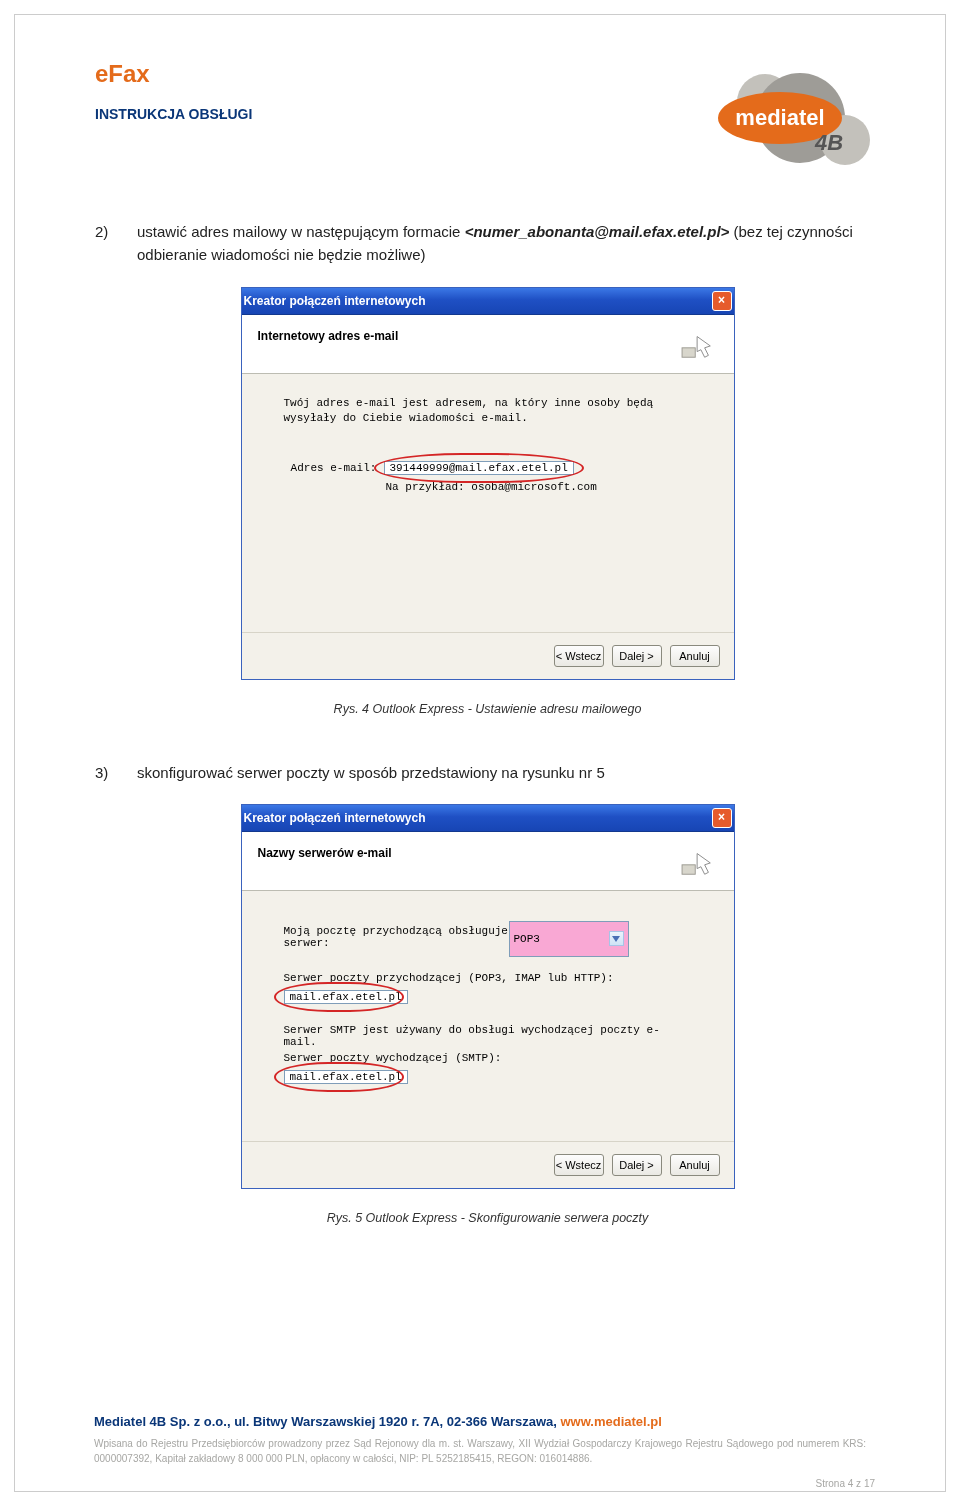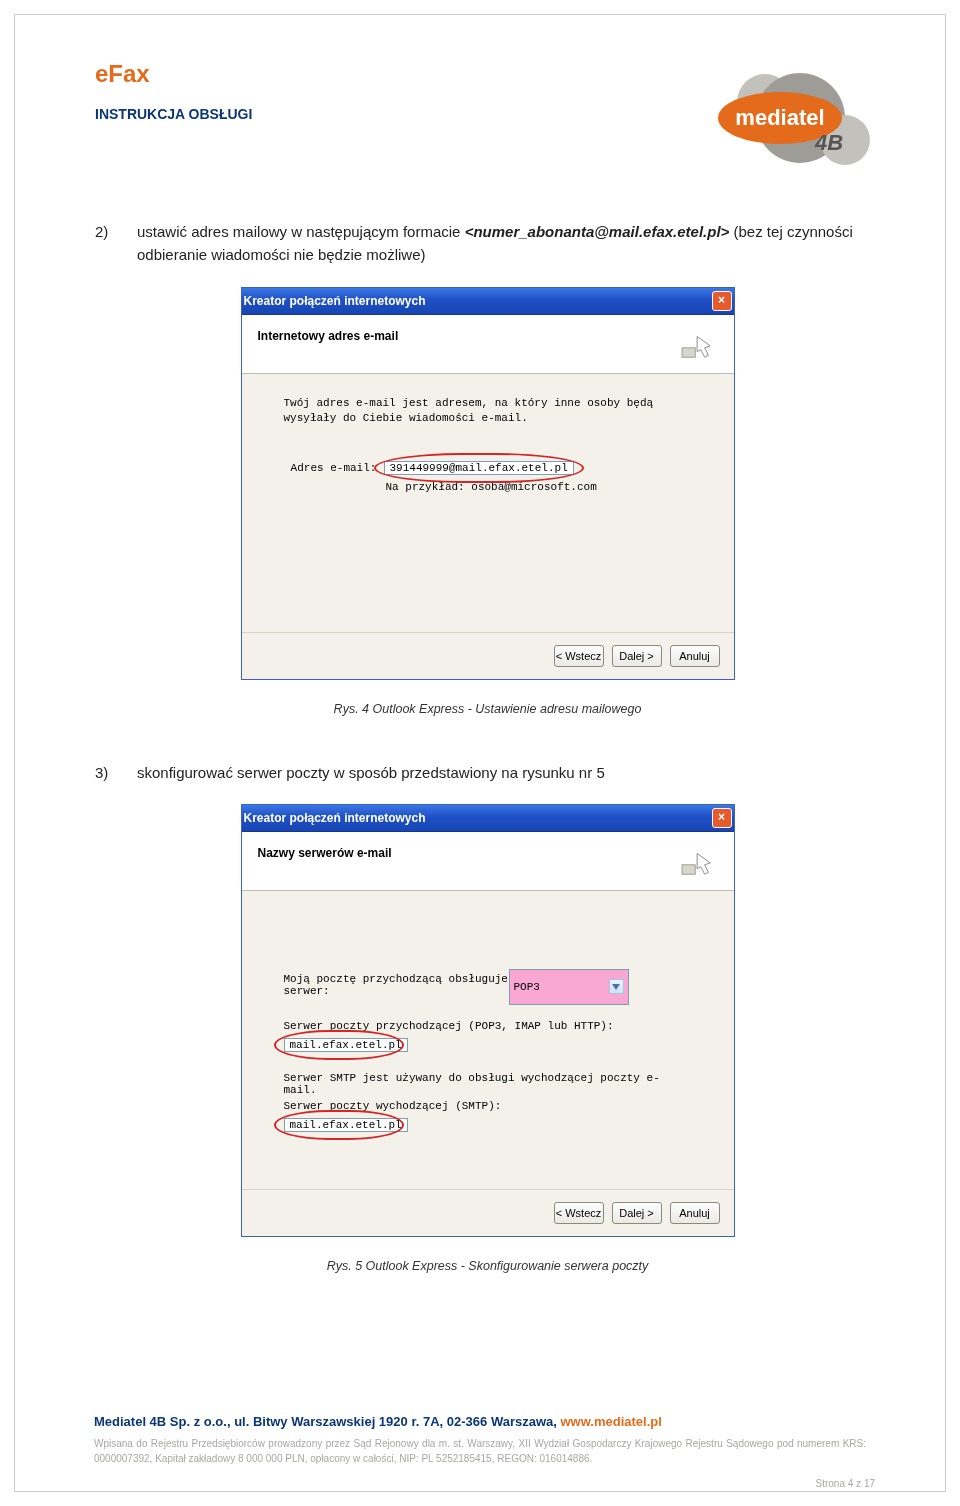--- a/index.html
+++ b/index.html
@@ -309,21 +309,21 @@
         <span class="titlebar-text">Kreator połączeń internetowych</span>
         <div class="close-btn">×</div>
       </div>
       <div class="win-header">
         <span class="win-header-text">Nazwy serwerów e-mail</span>
         <svg class="cursor-icon" viewBox="0 0 40 34">
           <rect x="2" y="20" width="14" height="10" fill="#d8d6cc" stroke="#9a9890"></rect>
           <path d="M18 8 L32 18 L26 20 L30 28 L26 30 L22 22 L18 24 Z" fill="#fff" stroke="#888"></path>
         </svg>
       </div>
-      <div class="win-body" style="min-height:250px; padding-top:30px;margin-top:48px;">
+      <div class="win-body" style="min-height:250px; padding-top:30px;">
         <div class="block">
           <div class="field-row">
             <span class="lbl-small" style="flex:0 0 225px;">Moją pocztę przychodzącą obsługuje serwer:</span>
             <div class="select">
               <span>POP3</span>
               <span class="select-arrow">
                 <svg width="8" height="6" viewBox="0 0 8 6">
                     <path d="M0 0 L8 0 L4 6 Z" fill="#4a6fb5"></path>
                   </svg>
               </span>

